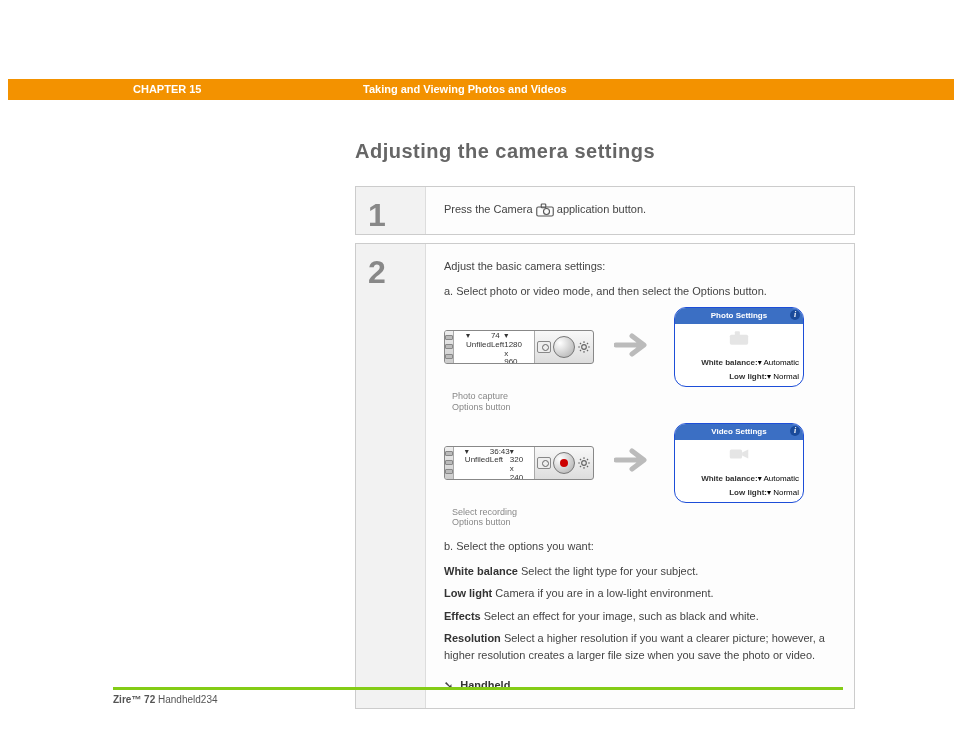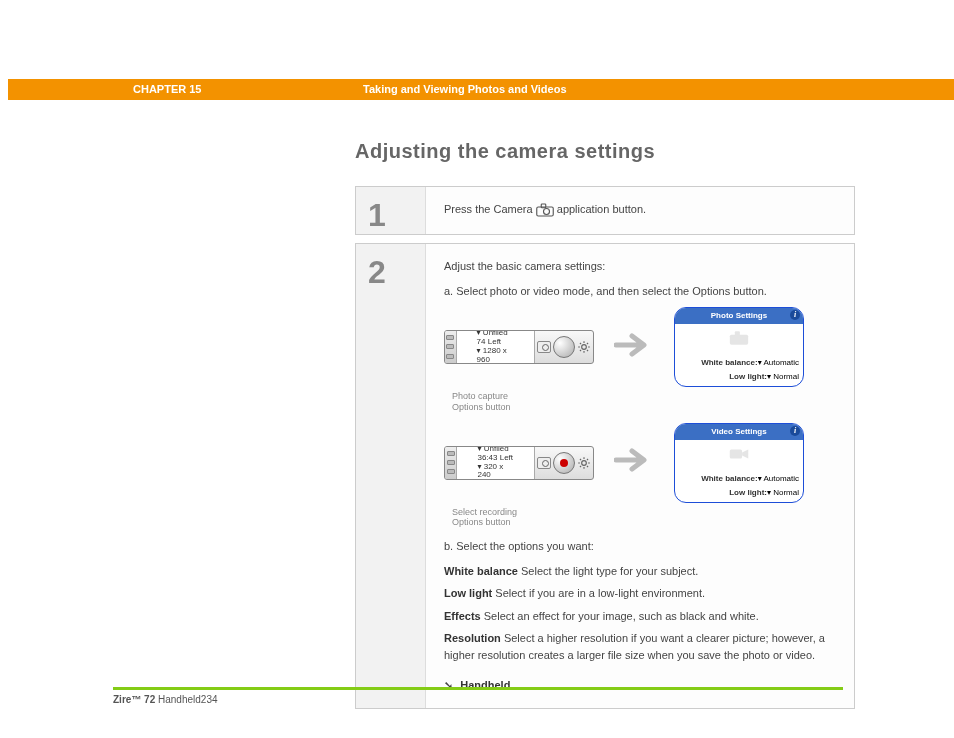--- a/index.html
+++ b/index.html
@@ -25,21 +25,21 @@
 .ui-settings{width:130px}
 .caption{font-size:9px;color:#888;line-height:1.2;margin:2px 0 10px 8px}
 .cont-row{margin-top:14px;font-size:11px}
 .cont-arrow{display:inline-block;transform:rotate(0deg);font-weight:bold;margin-right:4px}
 .footer{position:absolute;top:687px;left:113px;width:730px;border-top:3px solid #84cc16;padding-top:4px;display:flex;justify-content:flex-start;font-size:10px;color:#555}
 .footer-left b{font-weight:bold}
 
 .palm-bar{border:1px solid #888;background:linear-gradient(#f8f8f8,#ddd);height:34px;display:flex;font-size:8px;border-radius:3px;overflow:hidden}
 .pb-handle{width:14px;background:linear-gradient(#eee,#ccc);border-right:1px solid #aaa;display:flex;flex-direction:column;justify-content:space-around;align-items:center;padding:2px 0}
 .pb-handle div{width:8px;height:5px;background:#bbb;border:1px solid #888;border-radius:1px}
-.pb-info{padding:1px 20px;border-right:1px solid #aaa;line-height:1.1;color:#333;background:#fff;display:flex;flex-direction:column;justify-content:center;min-width:52px}
+.pb-info{padding:1px 20px;border-right:1px solid #aaa;line-height:1.1;color:#333;background:#fff;display:flex;flex-direction:row;justify-content:center;min-width:52px}
 .pb-icons{display:flex;align-items:center;padding:0 2px;gap:2px}
 .pb-cam{width:14px;height:12px;background:#eee;border:1px solid #888;border-radius:2px;position:relative}
 .pb-cam::after{content:"";position:absolute;top:2px;left:4px;width:5px;height:5px;border:1px solid #666;border-radius:50%}
 .pb-btn{width:22px;height:22px;border-radius:50%;background:radial-gradient(circle at 30% 30%,#fff,#aaa);border:1px solid #777;position:relative}
 .pb-btn.rec::after{content:"";position:absolute;top:6px;left:6px;width:8px;height:8px;background:#c00;border-radius:50%}
 .pb-gear{width:14px;height:14px;position:relative}
 .pb-gear svg{width:14px;height:14px}
 .settings-panel{border:1px solid #1d4ed8;background:#fff;font-size:8px;border-radius:12px;overflow:hidden}
 .sp-title{background:#3b6fc4;color:#fff;text-align:center;font-weight:bold;padding:2px 0;position:relative}
 .sp-info{position:absolute;right:3px;top:2px;width:10px;height:10px;background:#1a4a9a;color:#fff;border-radius:50%;font-size:8px;line-height:10px;text-align:center;font-style:italic;font-family:Georgia,serif}
@@ -186,21 +186,21 @@
             </div>
           </div>
         </div>
       </div>
       <div class="caption" style="white-space:pre-line">Select recording
 Options button</div>
 
       <div class="sub-a">b.  Select the options you want:</div>
 
       <div class="opt-def"><b>White balance</b><span>   Select the light type for your subject.</span></div>
-      <div class="opt-def"><b>Low light</b><span>   Select if you are in a low-light environment.</span></div>
+      <div class="opt-def"><b>Low light</b><span>   Camera if you are in a low-light environment.</span></div>
       <div class="opt-def"><b>Effects</b><span>   Select an effect for your image, such as black and white.</span></div>
       <div class="opt-def"><b>Resolution</b><span>   Select a higher resolution if you want a clearer picture; however, a higher resolution creates a larger file size when you save the photo or video.</span></div>
 
       <div class="cont-row">
         <span class="cont-arrow">➘</span>
         <b>Handheld</b>
       </div>
     </div>
   </div>
 </div>

